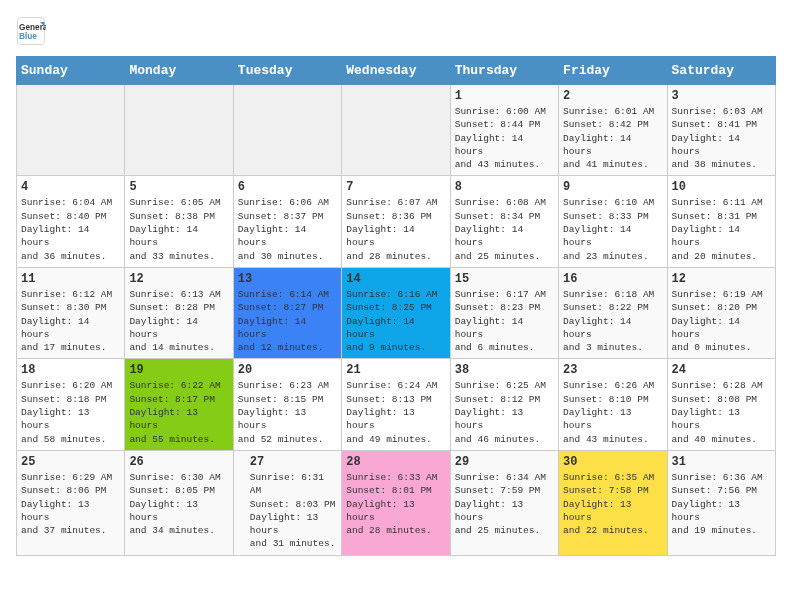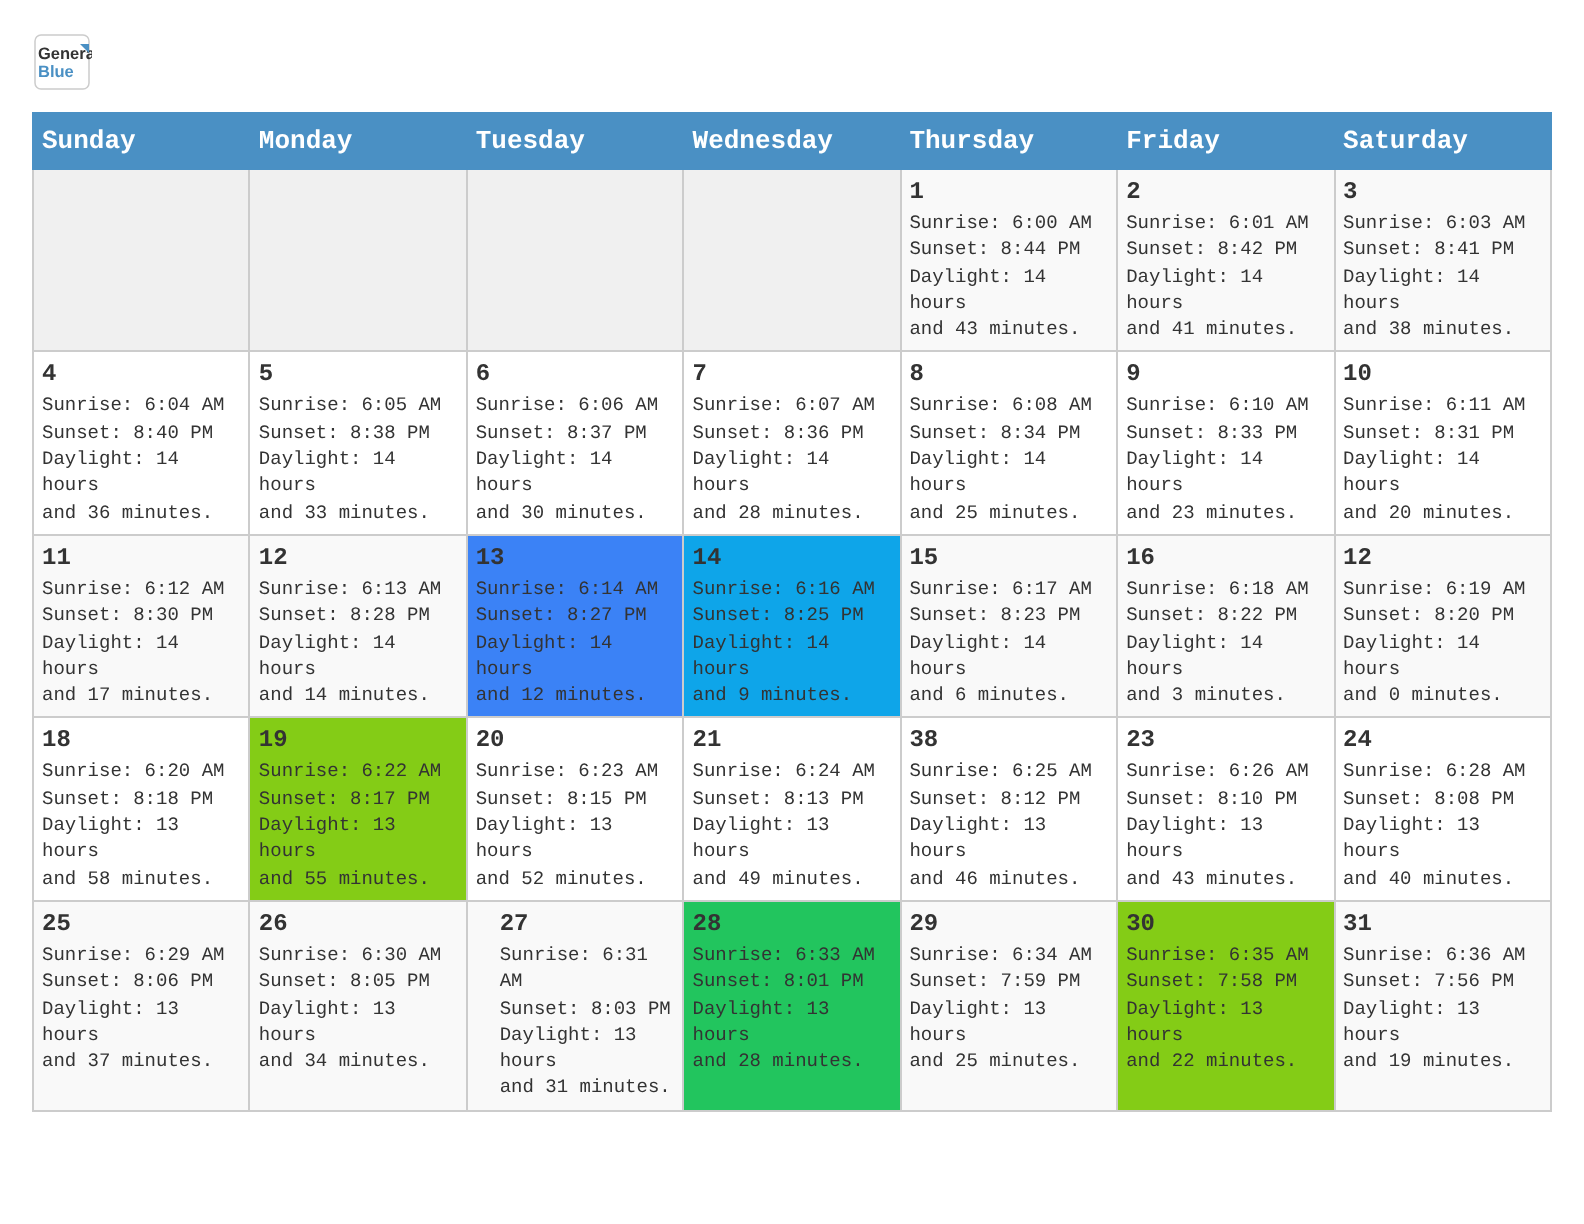--- a/index.html
+++ b/index.html
@@ -236,29 +236,29 @@
           <div class="day-info">Sunrise: 6:29 AM<br>Sunset: 8:06 PM<br>Daylight: 13 hours<br>and 37 minutes.</div>
         </td>
         <td style="background: rgb(249, 249, 249);">
           <span class="day-number">26</span>
           <div class="day-info">Sunrise: 6:30 AM<br>Sunset: 8:05 PM<br>Daylight: 13 hours<br>and 34 minutes.</div>
         </td>
         <td style="background: rgb(249, 249, 249); padding-left: 16px;">
           <span class="day-number">27</span>
           <div class="day-info">Sunrise: 6:31 AM<br>Sunset: 8:03 PM<br>Daylight: 13 hours<br>and 31 minutes.</div>
         </td>
-        <td style="background: #22c55e;">
+        <td style="background: #f9a8d4;">
           <span class="day-number">28</span>
           <div class="day-info">Sunrise: 6:33 AM<br>Sunset: 8:01 PM<br>Daylight: 13 hours<br>and 28 minutes.</div>
         </td>
         <td style="background: rgb(249, 249, 249);">
           <span class="day-number">29</span>
           <div class="day-info">Sunrise: 6:34 AM<br>Sunset: 7:59 PM<br>Daylight: 13 hours<br>and 25 minutes.</div>
         </td>
-        <td style="background: #84cc16;">
+        <td style="background: #fde047;">
           <span class="day-number">30</span>
           <div class="day-info">Sunrise: 6:35 AM<br>Sunset: 7:58 PM<br>Daylight: 13 hours<br>and 22 minutes.</div>
         </td>
         <td style="background: rgb(249, 249, 249);">
           <span class="day-number">31</span>
           <div class="day-info">Sunrise: 6:36 AM<br>Sunset: 7:56 PM<br>Daylight: 13 hours<br>and 19 minutes.</div>
         </td>
       </tr>
     </tbody>
 </table>

